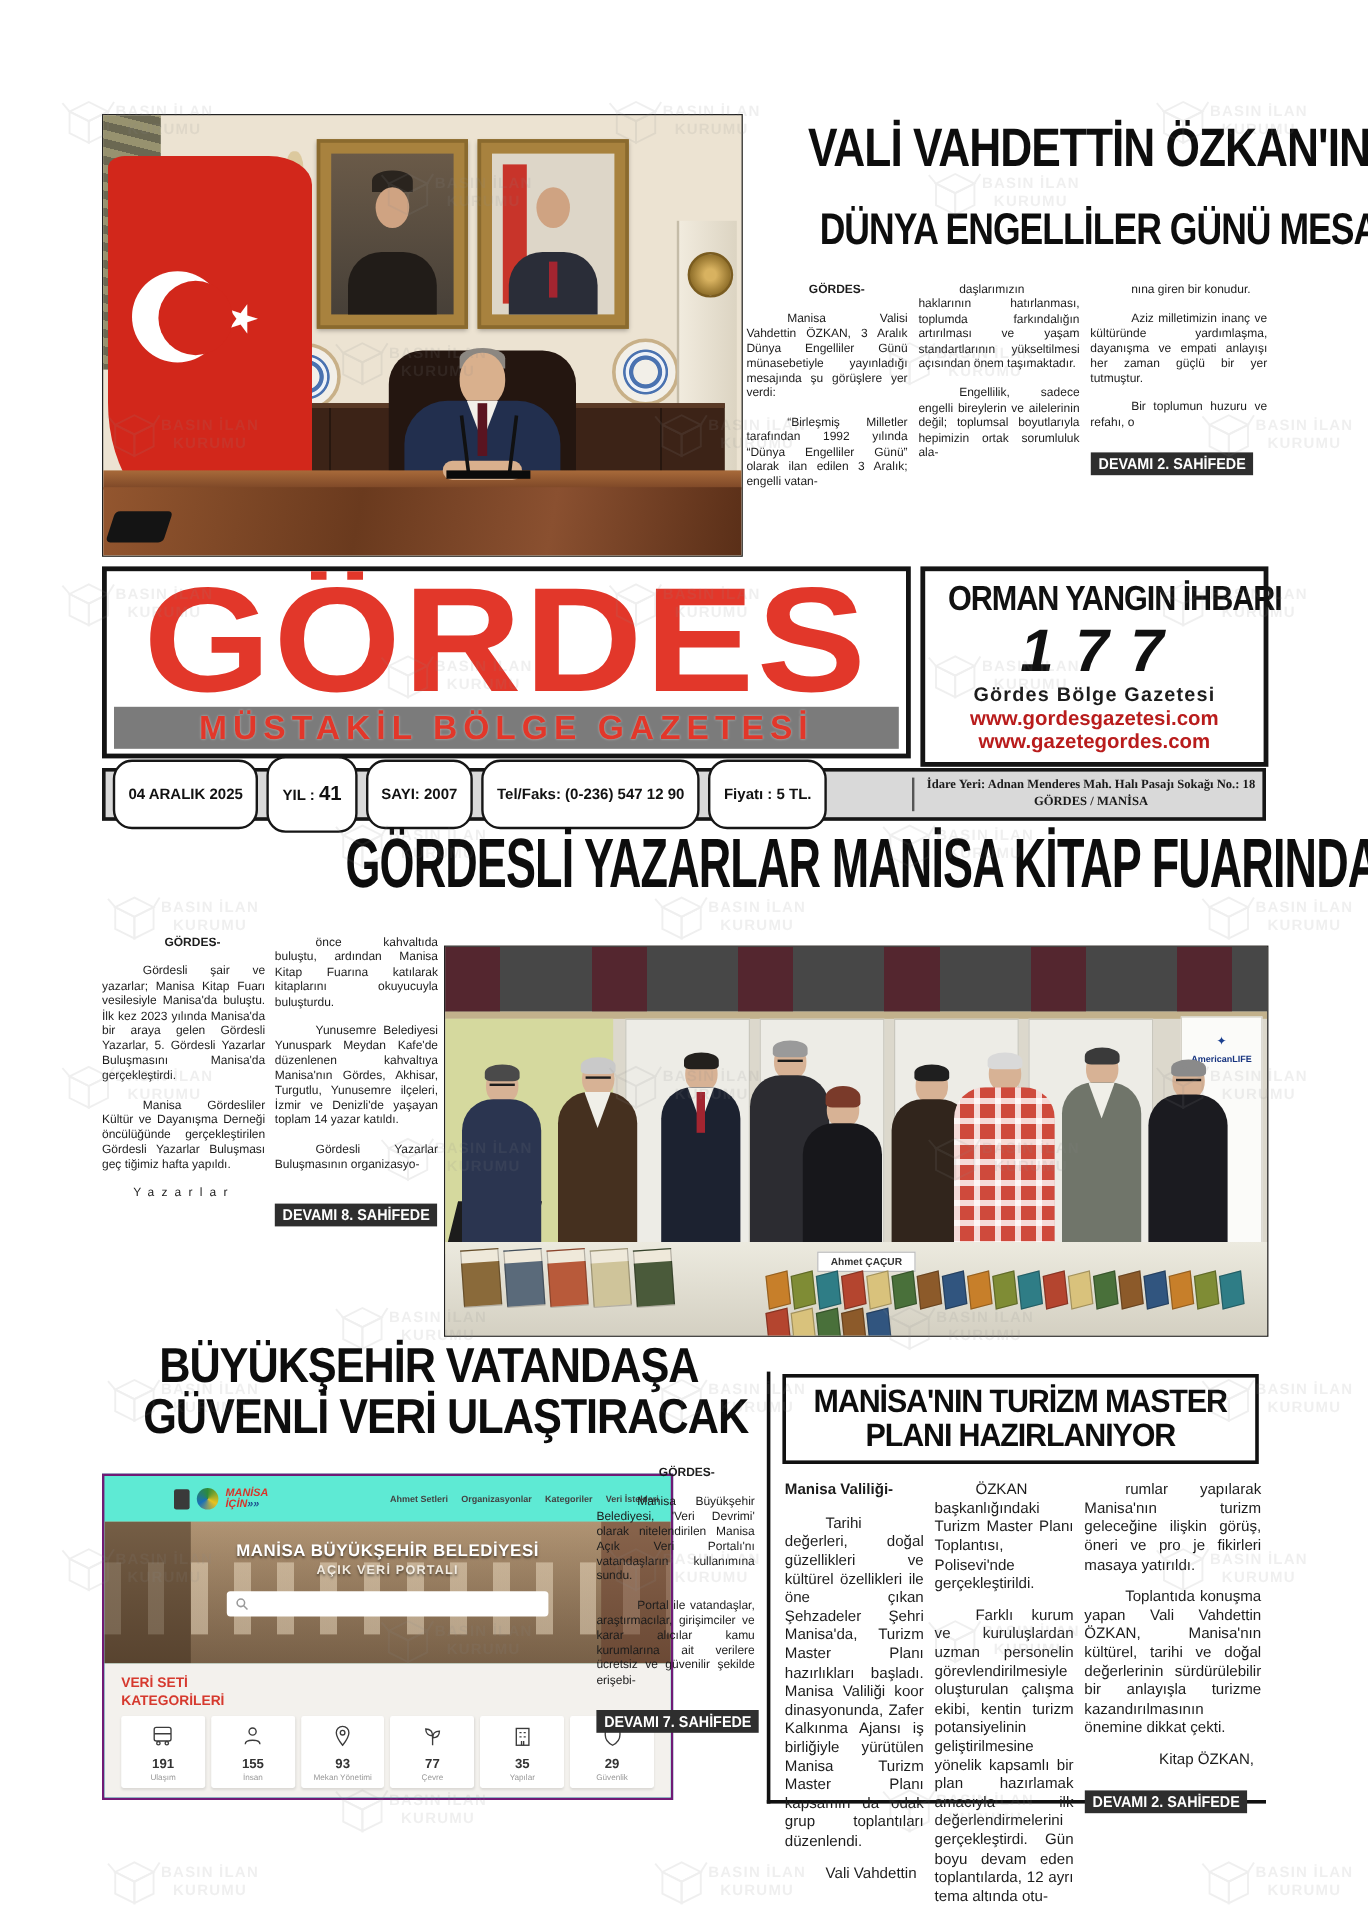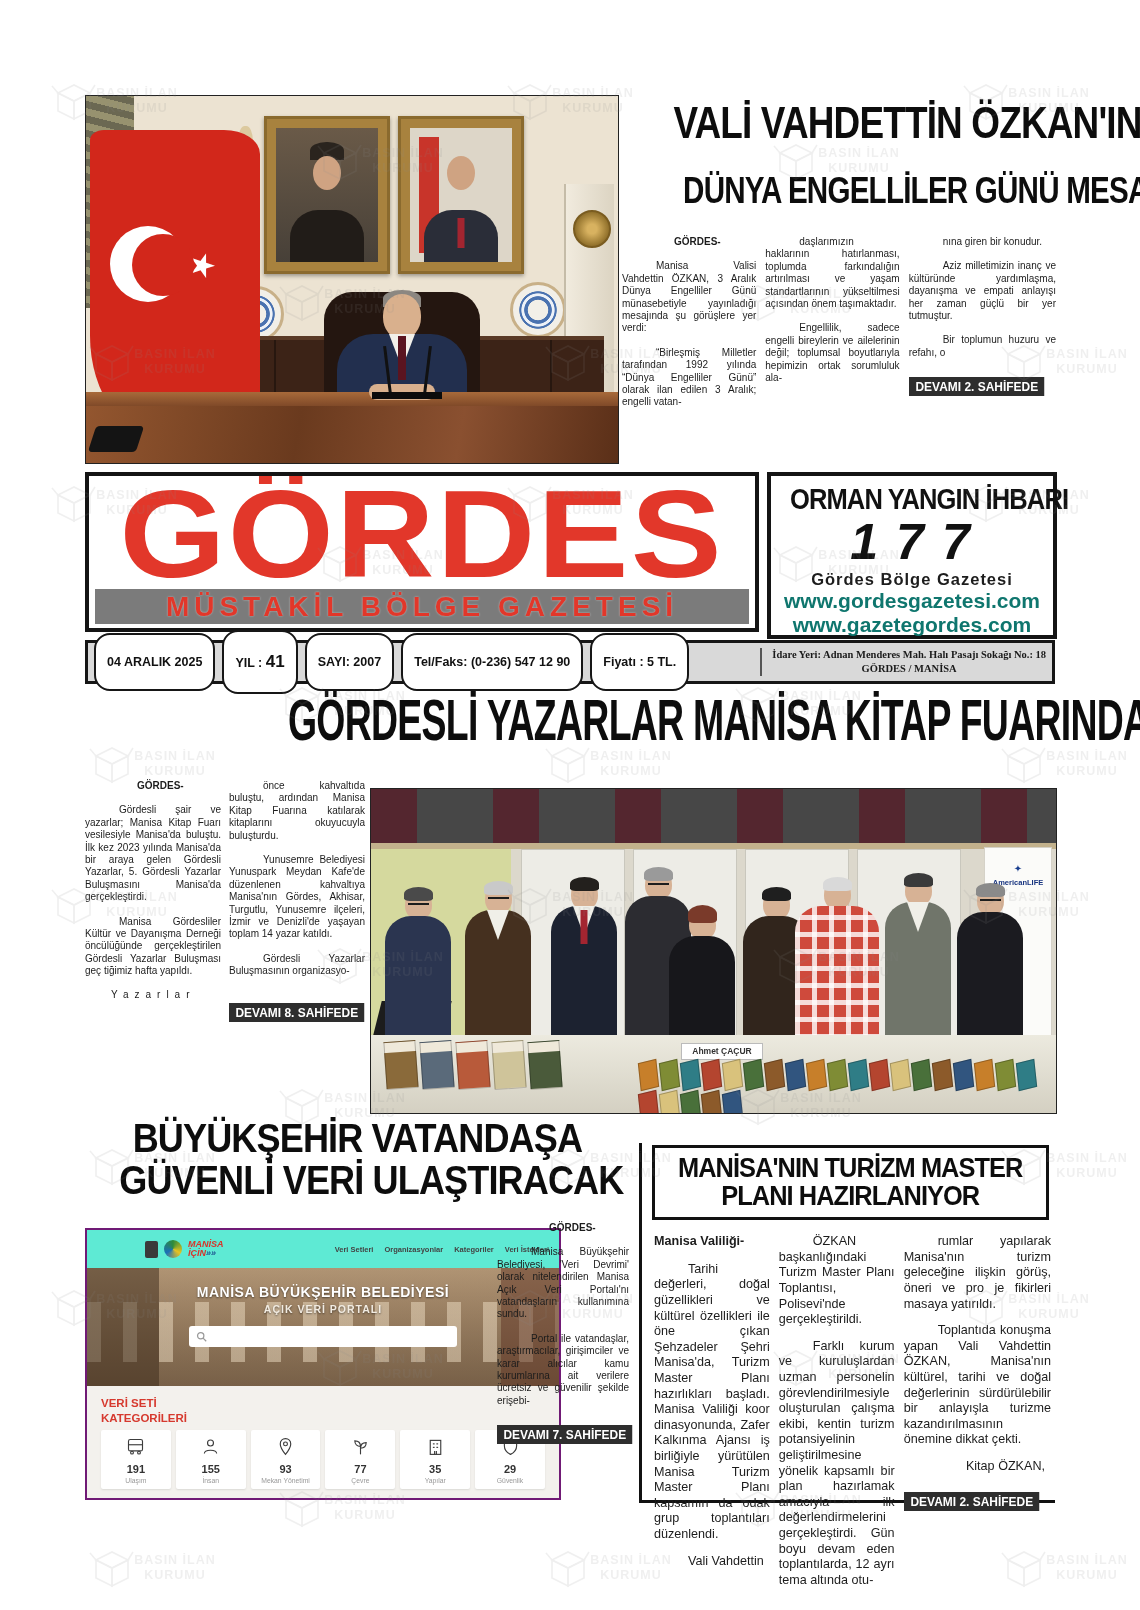--- a/index.html
+++ b/index.html
@@ -76,21 +76,21 @@
   .mh-left{position:absolute;left:85px;top:472px;width:666px;height:152px;border:4px solid #141414;background:#fff;text-align:center;overflow:hidden}
   .mh-title{display:inline-block;font-size:124px;font-weight:bold;color:#e2372a;line-height:.84;margin-top:6px;
             transform:scaleX(1.1);letter-spacing:2px}
   .mh-sub{height:35px;background:#7b7b7b;margin:3px 6px 6px;display:flex;align-items:center;justify-content:center}
   .mh-sub span{color:#e2372a;font-weight:bold;font-size:28px;letter-spacing:5px;white-space:nowrap;
                text-shadow:0 0 2px rgba(255,255,255,.55)}
   .mh-right{position:absolute;left:767px;top:472px;width:282px;height:152px;border:4px solid #141414;background:#fff;text-align:center;padding-top:7px;box-sizing:content-box}
   .fn-t{display:inline-block;font-size:29px;font-weight:bold;white-space:nowrap;transform:scaleX(.88);letter-spacing:-1px}
   .fn-n{font-size:50px;font-weight:bold;font-style:italic;letter-spacing:18px;line-height:1;margin:1px 0 3px;padding-left:14px}
   .fn-o{font-size:16.5px;font-weight:bold;letter-spacing:1px;color:#1d1d1d}
-  .fn-w{font-size:21px;font-weight:bold;color:#0f766e;line-height:1.12}
+  .fn-w{font-size:17px;font-weight:bold;color:#b91c1c;line-height:1.12}
 
   
   .infobar{position:absolute;left:85px;top:640px;width:970px;height:44px;background:#d9d9d9;border:3px solid #161616;
            box-sizing:border-box;display:flex;align-items:center;gap:7px;padding:0 6px}
   .pill{background:#fff;border:2.5px solid #161616;border-radius:16px;padding:20px 11px;font-weight:bold;font-size:12.5px;white-space:nowrap}
   .pill .big{font-size:17px}
   .addr{margin-left:auto;text-align:center;font-family:"Liberation Serif",serif;font-weight:bold;font-size:10.5px;line-height:1.3;
         border-left:2px solid #555;padding-left:10px;color:#1a1a1a}
 
   
@@ -389,21 +389,21 @@
 
   <div class="portal">
     <div class="pt-header">
       <div class="pt-avatar"></div>
       <div class="pt-logo"></div>
       <div class="pt-brand">
         <div>MANİSA</div>
         <div><span>İÇİN</span><span class="chev">»»</span></div>
       </div>
       <div class="pt-nav">
-        <span>Veri Setleri</span>
+        <span>Ahmet Setleri</span>
         <span>Organizasyonlar</span>
         <span>Kategoriler</span>
         <span>Veri İstekleri</span>
       </div>
     </div>
     <div class="pt-hero">
       <div class="pt-ruin-l"></div>
       <div class="pt-ruin-r"></div>
       <div class="pt-hero-title">MANİSA BÜYÜKŞEHİR BELEDİYESİ</div>
       <div class="pt-hero-sub">AÇIK VERİ PORTALI</div>

